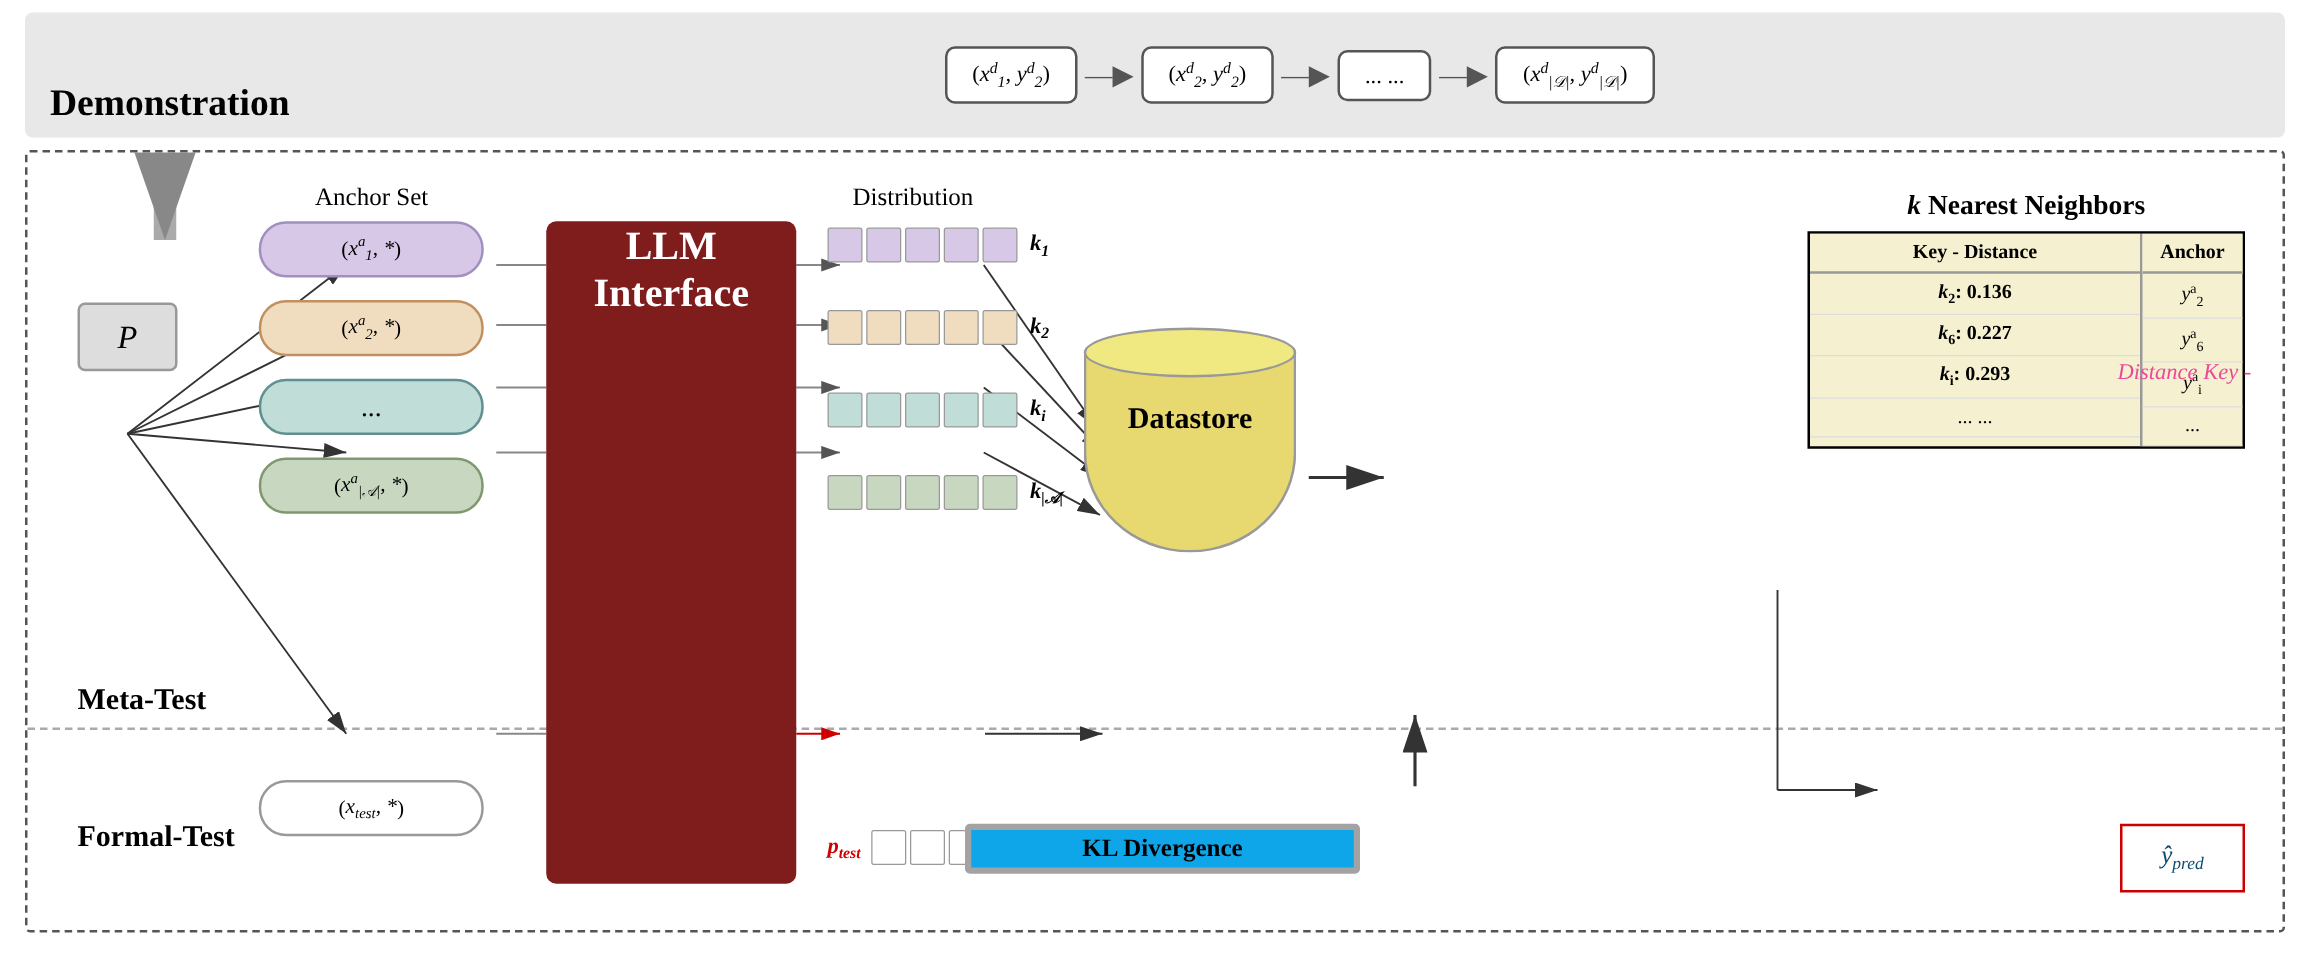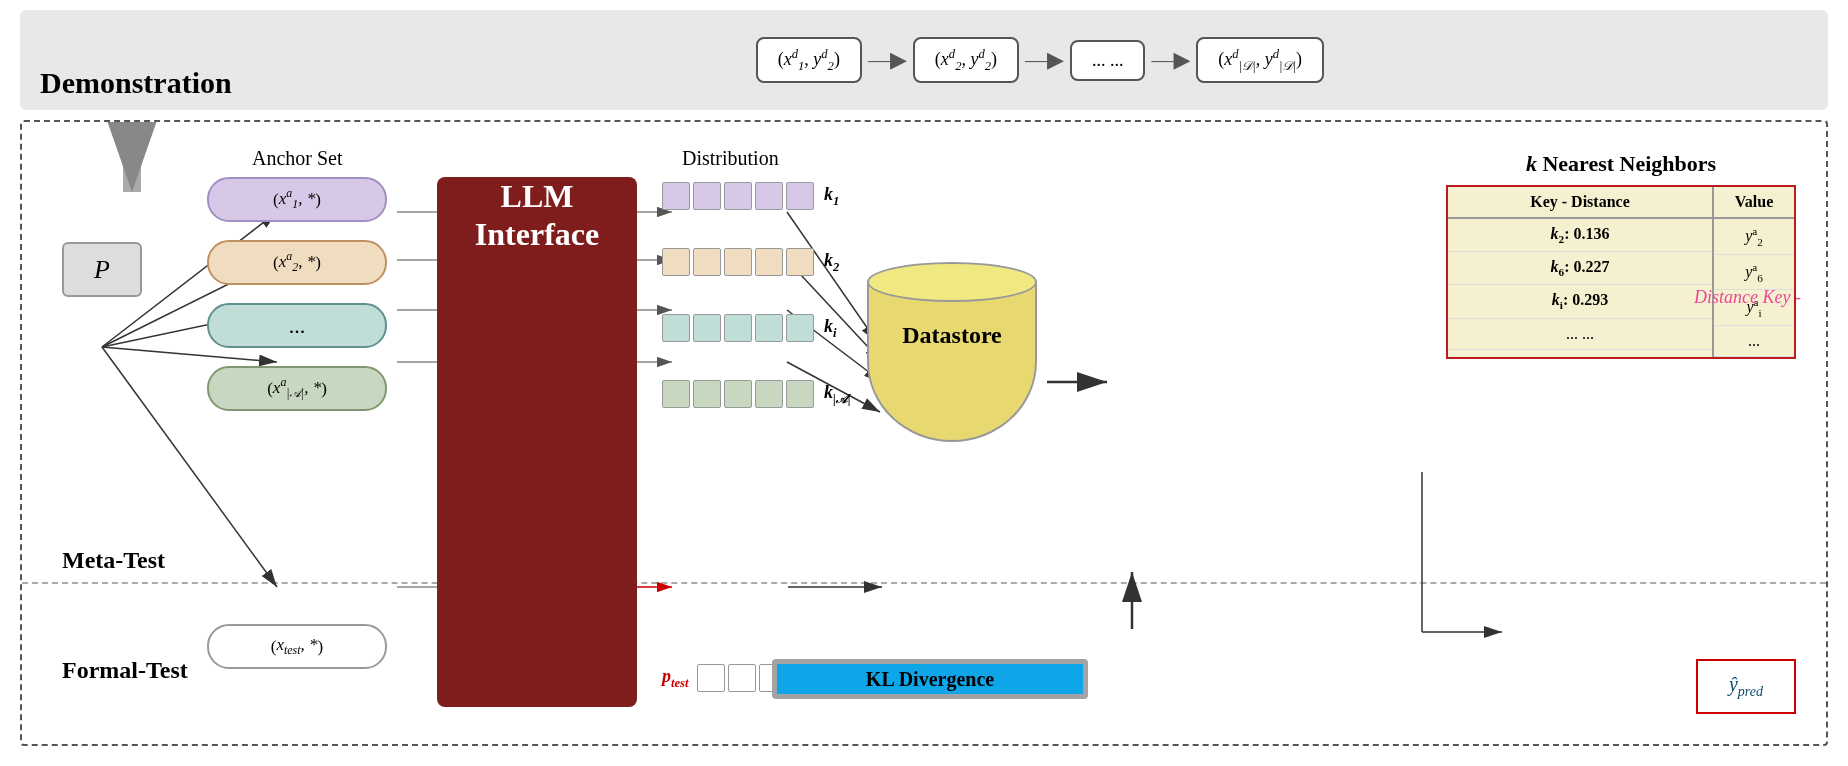--- a/index.html
+++ b/index.html
@@ -577,36 +577,36 @@
 
     <div class="kl-bar">
       <span>KL Divergence</span>
     </div>
 
     <div class="knn-section">
       <div class="knn-title">
         <em>k</em> 
         Nearest Neighbors
       </div>
-      <div style="display:flex; border:2px solid #b91c1c; background:#f5f0d0;">
+      <div style="display:flex; border:2px solid #000000; background:#f5f0d0;">
         <div style="flex:1; border-right:2px solid #999;">
           <div class="knn-header">Key - Distance</div>
           <div class="knn-cell bold">
             <em>k</em><sub>2</sub>: 0.136
           </div>
           <div class="knn-cell bold">
             <em>k</em><sub>6</sub>: 0.227
           </div>
           <div class="knn-cell bold">
             <em>k</em><sub>i</sub>: 0.293
           </div>
           <div class="knn-cell">... ...</div>
         </div>
         <div style="width:80px;">
-          <div class="knn-header">Value</div>
+          <div class="knn-header">Anchor</div>
           <div class="knn-cell">
             <em>y</em><sup>a</sup><sub>2</sub>
           </div>
           <div class="knn-cell">
             <em>y</em><sup>a</sup><sub>6</sub>
           </div>
           <div class="knn-cell">
             <em>y</em><sup>a</sup><sub>i</sub>
           </div>
           <div class="knn-cell">...</div>

